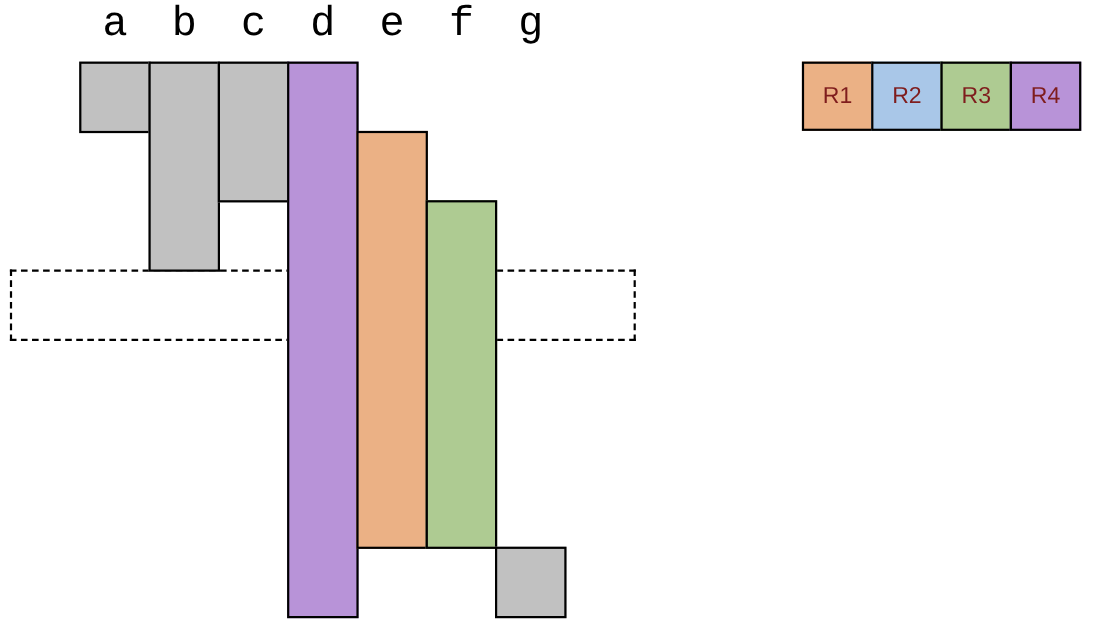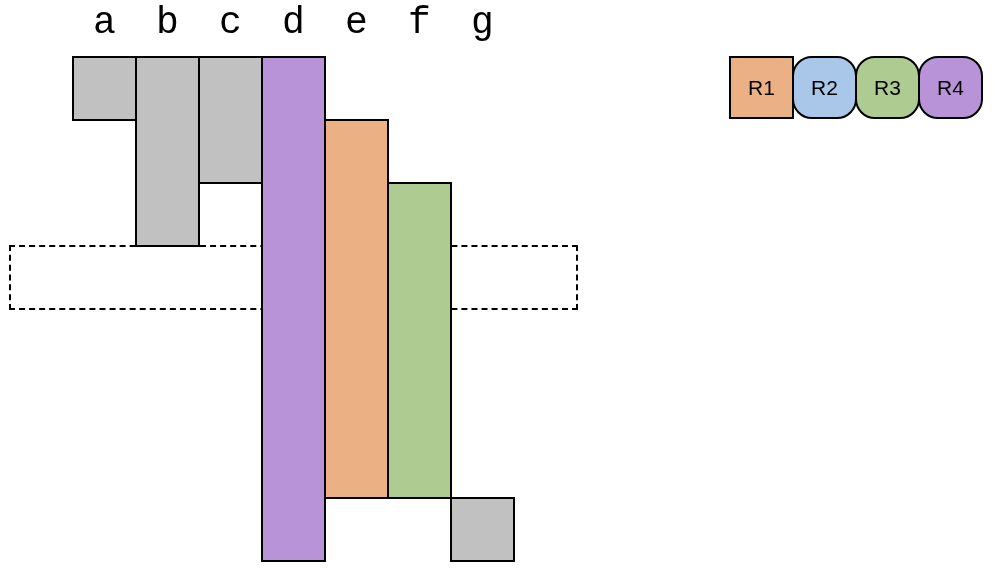--- a/index.html
+++ b/index.html
@@ -46,25 +46,24 @@
   .legend-cell {
     box-sizing: border-box;
     width: 65px;
     height: 63px;
     border: 2px solid #000000;
     display: flex;
     align-items: center;
     justify-content: center;
     font-family: "Liberation Sans", sans-serif;
     font-size: 21px;
-    color: #000000;
+    color: #7f1d1d;
   }
   .legend-cell + .legend-cell {
     margin-left: -2px;
-    border-radius: 20px;
   }
 </style>
 </head>
 <body>
 
 <div id="stage">
   <div id="labels-layer">
       <div class="col-label" style="left: 72px; width: 65px;">a</div>
       <div class="col-label" style="left: 135px; width: 65px;">b</div>
       <div class="col-label" style="left: 198px; width: 65px;">c</div>

